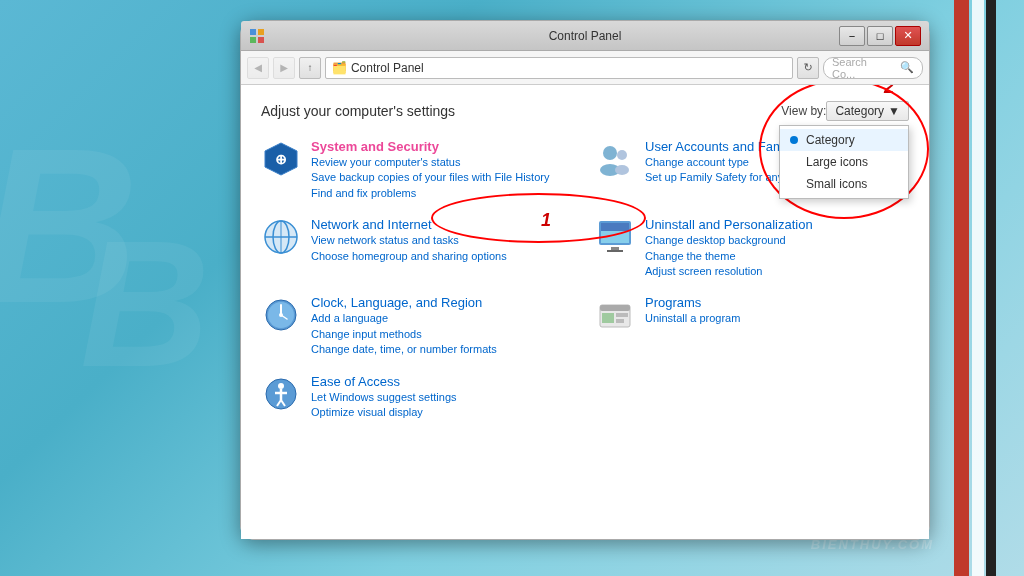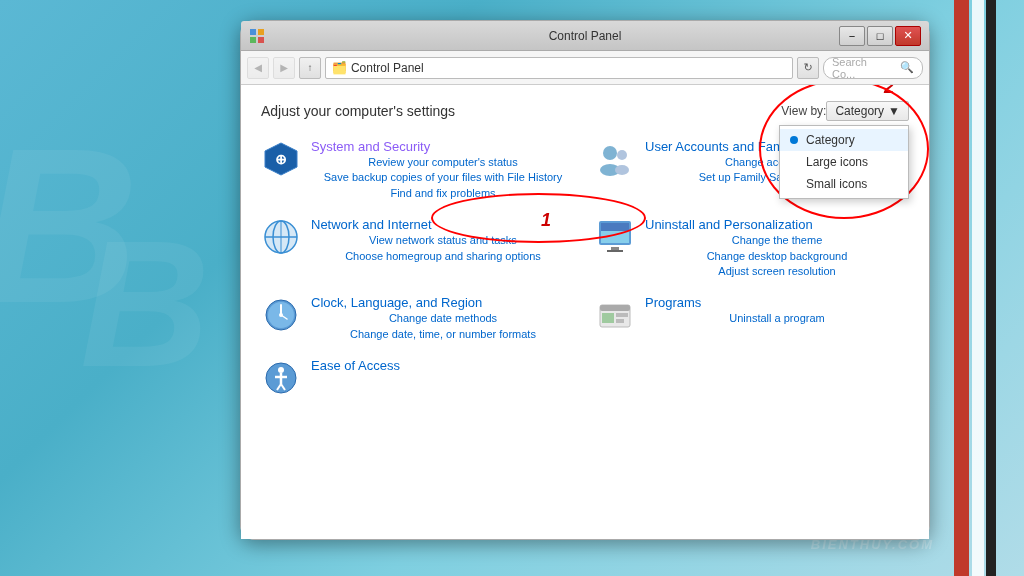--- a/index.html
+++ b/index.html
@@ -290,27 +290,27 @@
     .cat-title {
       font-size: 13px;
       color: #0066cc;
       font-weight: normal;
       text-decoration: none;
       cursor: pointer;
       display: block;
       margin-bottom: 1px;
     }
     .cat-title.highlighted {
-      color: #8b5cf6;
+      color: #ec4899;
+      font-weight: bold;
     }
     .cat-subtitle {
       font-size: 11px;
       color: #444;
       line-height: 1.4;
-      text-align: center;
     }
     .cat-subtitle a {
       color: #0066cc;
       text-decoration: none;
       font-size: 11px;
       display: block;
     }
     .annotation-label {
       position: absolute;
       color: #cc0000;
@@ -456,42 +456,43 @@
             <rect x="4" y="4" width="28" height="20" fill="linear-gradient(#7ec8e3,#4a90d9)"></rect>
             <rect x="4" y="4" width="28" height="20" fill="#87CEEB"></rect>
             <rect x="4" y="4" width="28" height="8" fill="#4a7abf"></rect>
             <rect x="14" y="28" width="8" height="4" fill="#888"></rect>
             <rect x="10" y="31" width="16" height="2" fill="#666"></rect>
           </svg>
         </div>
         <div class="cat-text">
           <span class="cat-title">Uninstall and Personalization</span>
           <div class="cat-subtitle">
+            <a href="#">Change desktop background</a>
             <a href="#">Change the theme</a>
-            <a href="#">Change desktop background</a>
             <a href="#">Adjust screen resolution</a>
           </div>
         </div>
       </div>
 
 
       <div class="category-item">
         <div class="cat-icon">
           <svg width="36" height="36" viewBox="0 0 36 36">
             <circle cx="18" cy="18" r="15" fill="#5b9bd5" stroke="#2a6aad" stroke-width="1"></circle>
             <circle cx="18" cy="18" r="13" fill="#7ab8e8"></circle>
             <line x1="18" y1="8" x2="18" y2="18" stroke="white" stroke-width="2" stroke-linecap="round"></line>
             <line x1="18" y1="18" x2="24" y2="22" stroke="white" stroke-width="1.5" stroke-linecap="round"></line>
             <circle cx="18" cy="18" r="2" fill="white"></circle>
           </svg>
         </div>
         <div class="cat-text">
           <span class="cat-title">Clock, Language, and Region</span>
           <div class="cat-subtitle">
-            <a href="#">Change date methods</a>
+            <a href="#">Add a language</a>
+            <a href="#">Change input methods</a>
             <a href="#">Change date, time, or number formats</a>
           </div>
         </div>
       </div>
 
       <div class="category-item">
         <div class="cat-icon">
           <svg width="36" height="36" viewBox="0 0 36 36">
             <rect x="3" y="8" width="30" height="22" rx="2" fill="#e8e8e8" stroke="#bbb" stroke-width="1"></rect>
             <rect x="3" y="8" width="30" height="6" rx="2" fill="#aaa"></rect>
@@ -514,20 +515,24 @@
             <circle cx="18" cy="18" r="15" fill="#5b9bd5" stroke="#2a6aad" stroke-width="1"></circle>
             <circle cx="18" cy="10" r="3" fill="white"></circle>
             <line x1="18" y1="13" x2="18" y2="24" stroke="white" stroke-width="2.5"></line>
             <line x1="12" y1="17" x2="24" y2="17" stroke="white" stroke-width="2.5"></line>
             <line x1="18" y1="24" x2="14" y2="30" stroke="white" stroke-width="2"></line>
             <line x1="18" y1="24" x2="22" y2="30" stroke="white" stroke-width="2"></line>
           </svg>
         </div>
         <div class="cat-text">
           <span class="cat-title">Ease of Access</span>
+          <div class="cat-subtitle">
+            <a href="#">Let Windows suggest settings</a>
+            <a href="#">Optimize visual display</a>
+          </div>
         </div>
       </div>
 
     </div>
 
     <div style="position:absolute; top:125px; left:300px; pointer-events:none;">
       <span class="annotation-label" style="color:#cc0000; font-size:18px; font-style:italic; font-weight:bold;">1</span>
     </div>
 
     <div style="position:absolute; top:108px; left:190px; width:215px; height:50px; border:2px solid red; border-radius:50%; pointer-events:none;"></div>

